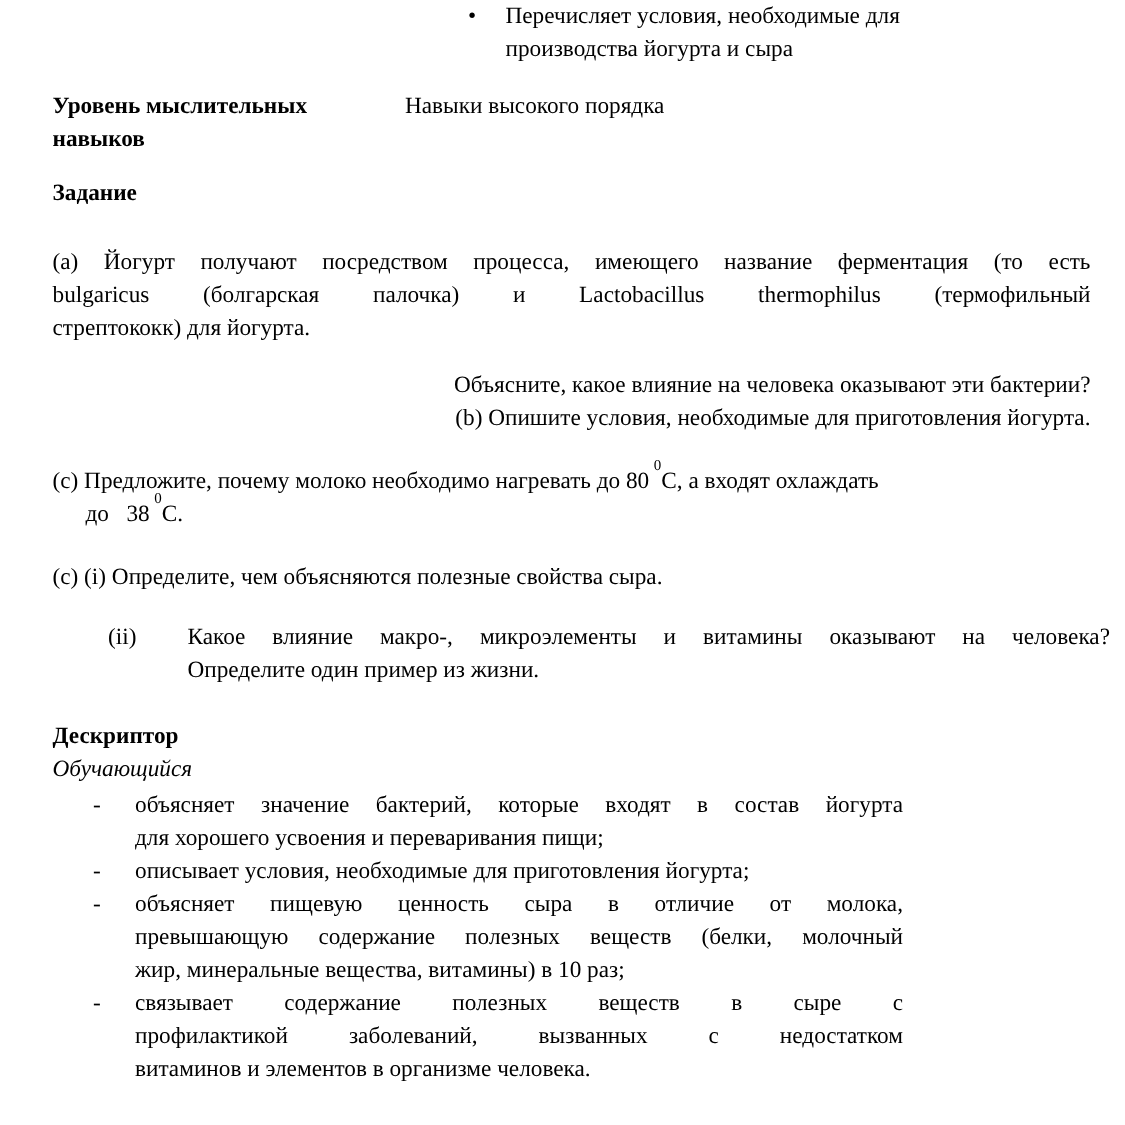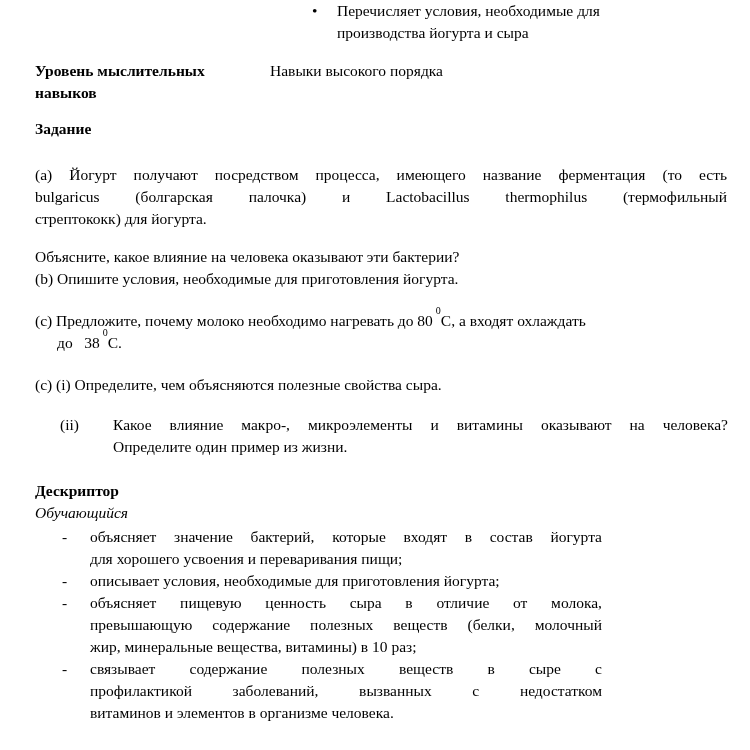--- a/index.html
+++ b/index.html
@@ -33,36 +33,36 @@
   .obj { display: flex; margin-left: 277px; }
   .obj-bullet { width: 25px; flex-shrink: 0; }
 
   
   .level { display: flex; margin-top: 16px; }
   .level-label { width: 235px; flex-shrink: 0; font-weight: bold; }
 
   .task-heading { font-weight: bold; margin-top: 14px; }
 
   .para-a { margin-top: 24px; }
-  .para-q { margin-top: 16px; }
+  .para-q { margin-top: 16px; text-align: right; }
 
   .para-c { margin-top: 20px; }
   .para-c .l2 { padding-left: 22px; }
   sup.deg {
     font-size: 10px;
     line-height: 0;
     position: relative;
     top: -6px;
     margin-left: 3px;
   }
 
   .para-ci { margin-top: 20px; }
 
   .cii { display: flex; margin-top: 18px; }
-  .cii-marker { margin-left: 25px; width: 53px; flex-shrink: 0; }
+  .cii-marker { margin-left: 37px; width: 53px; flex-shrink: 0; }
   .cii-text { width: 615px; flex-shrink: 0; }
 
   .desc { display: flex; margin-top: 22px; flex-direction: column; }
   .desc-label { width: 128px; flex-shrink: 0; font-weight: bold; }
   .desc-right { flex: 1; }
   .dlist { margin-top: 2px; }
   .ditem { display: flex; }
   .dash { margin-left: 27px; width: 28px; flex-shrink: 0; }
   .dtext { width: 512px; flex-shrink: 0; }
 </style>

